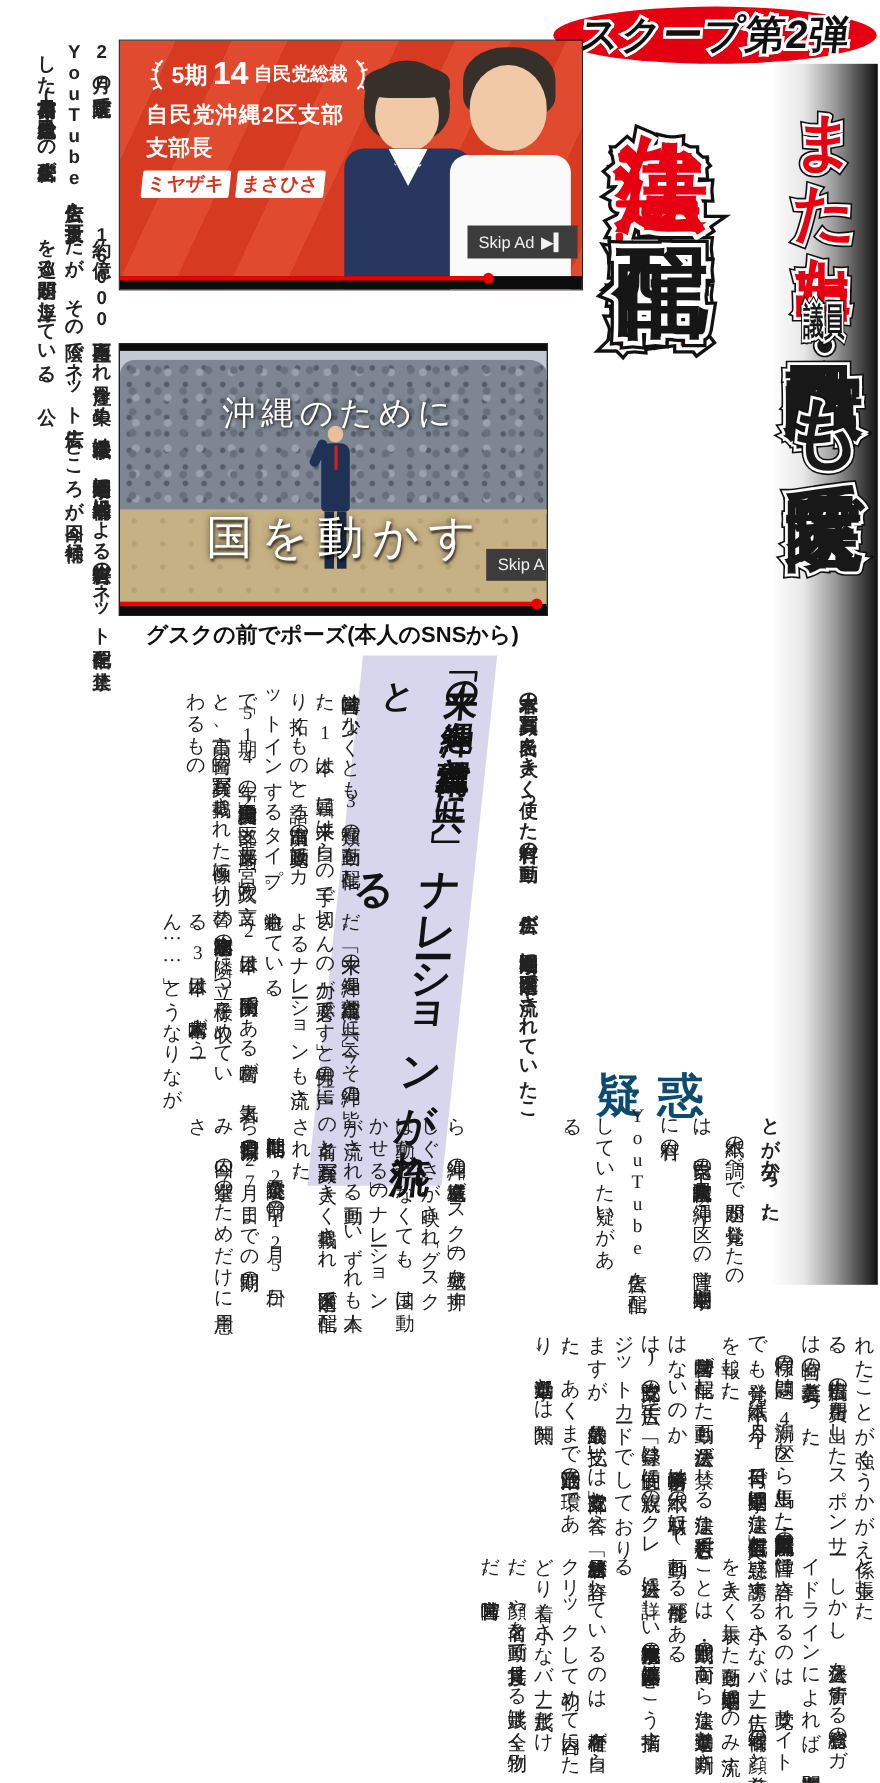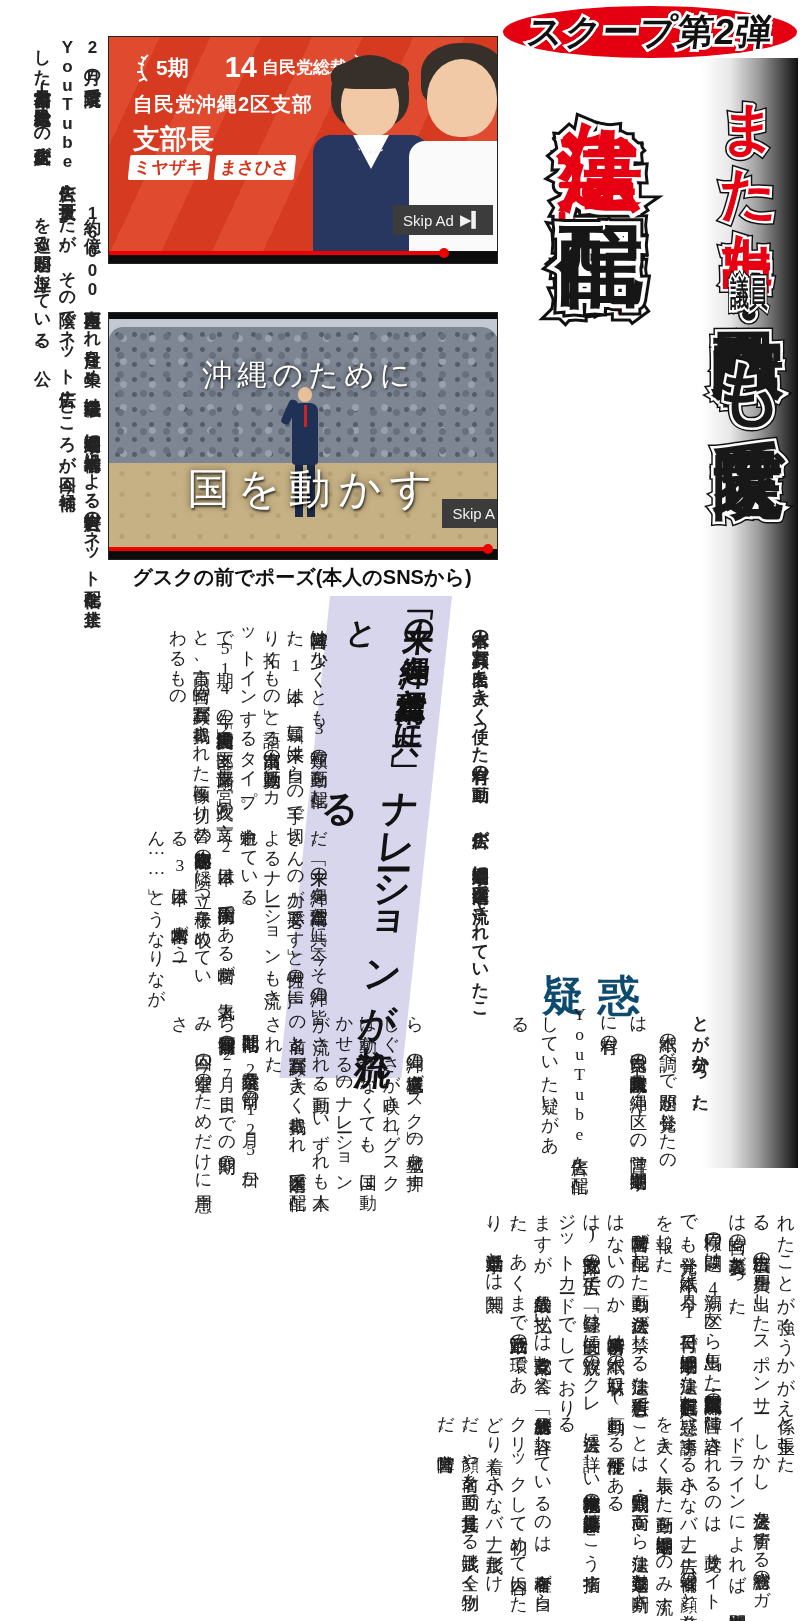--- a/index.html
+++ b/index.html
@@ -50,28 +50,28 @@
   
   #subhead{left:330px;top:596px;width:122px;height:474px;background:#d8d6ec;
            transform:skewX(-6deg);transform-origin:top center;
            writing-mode:vertical-rl;text-orientation:upright;
            display:flex;justify-content:center;padding:4px 0;}
   #subhead .c1{font-size:30px;font-weight:900;color:#121212;line-height:58px;}
   #subhead .c2{font-size:37px;font-weight:900;color:#121212;line-height:60px;padding-top:10px;}
 
   
   .frame{border:1px solid #222;box-sizing:border-box;overflow:hidden;}
-  #ad1{left:108px;top:36px;width:390px;height:228px;
+  #ad1{left:108px;top:36px;width:422px;height:228px;
        background:repeating-linear-gradient(115deg,#e04a2e 0 46px,#d63a20 46px 92px);}
   #ad1 .laurel{left:26px;top:14px;display:flex;align-items:center;gap:5px;color:#fff;}
   #ad1 .laurel .t1{font-size:21px;font-weight:700;}
-  #ad1 .laurel .t2{font-size:29px;font-weight:900;margin-left:31px;}
+  #ad1 .laurel .t2{font-size:29px;font-weight:900;}
   #ad1 .laurel .t3{font-size:17px;font-weight:700;}
   #ad1 .org{left:24px;top:54px;font-size:20px;font-weight:700;color:#fff;letter-spacing:1px;}
-  #ad1 .role{left:24px;top:84px;font-size:27px;font-weight:700;color:#fff;}
+  #ad1 .role{left:24px;top:84px;font-size:20px;font-weight:700;color:#fff;}
   #ad1 .kana{left:20px;top:118px;display:flex;gap:6px;}
   #ad1 .kana span{background:#fff;color:#d8341c;font-weight:900;font-size:17px;
                   padding:1px 5px;transform:skewX(-6deg);border-radius:2px;}
   #ad1 .name{left:18px;top:146px;display:flex;align-items:center;gap:8px;}
   #ad1 .name .n1{font-size:40px;font-weight:900;color:#fff;text-shadow:2px 2px 2px rgba(0,0,0,.25);}
   #ad1 .name .n2{font-size:40px;font-weight:900;color:#d8341c;background:#fff;
                  padding:0 6px;border-radius:2px;}
   .skipchip{background:#3c3c3c;color:#f2f2f2;font-size:15px;padding:6px 10px;
             display:flex;align-items:center;gap:6px;margin-left:27px;}
   #ad1 .skipchip{right:4px;top:168px;}

